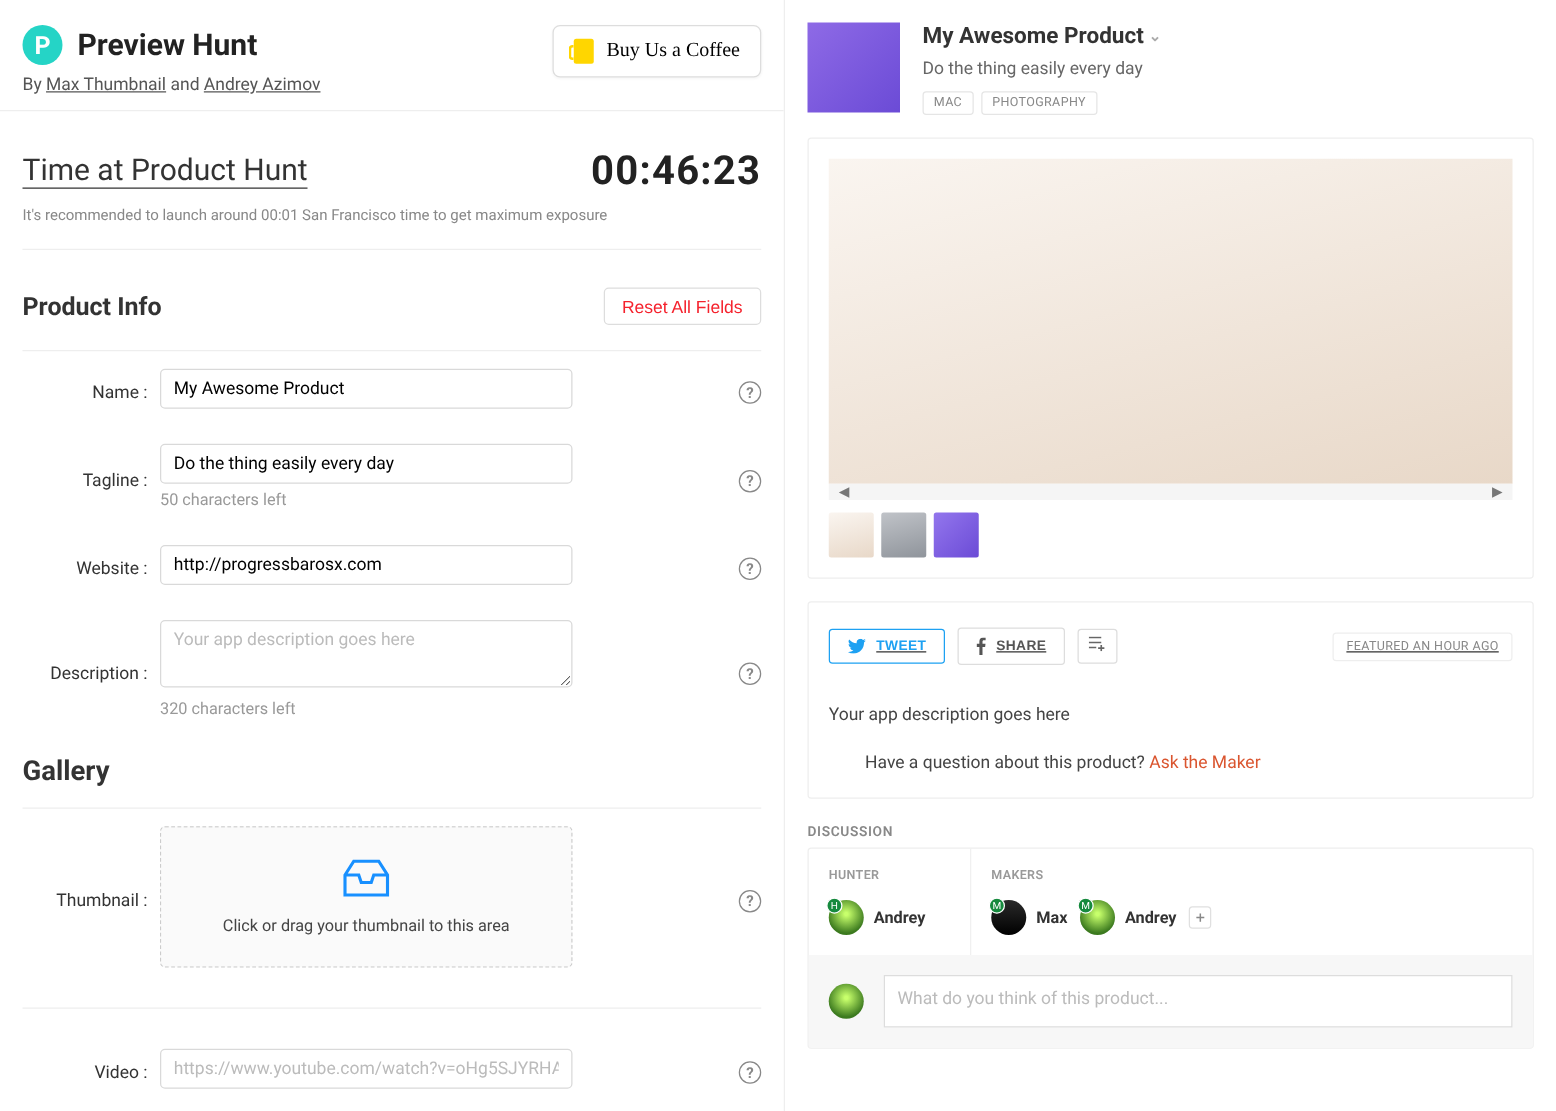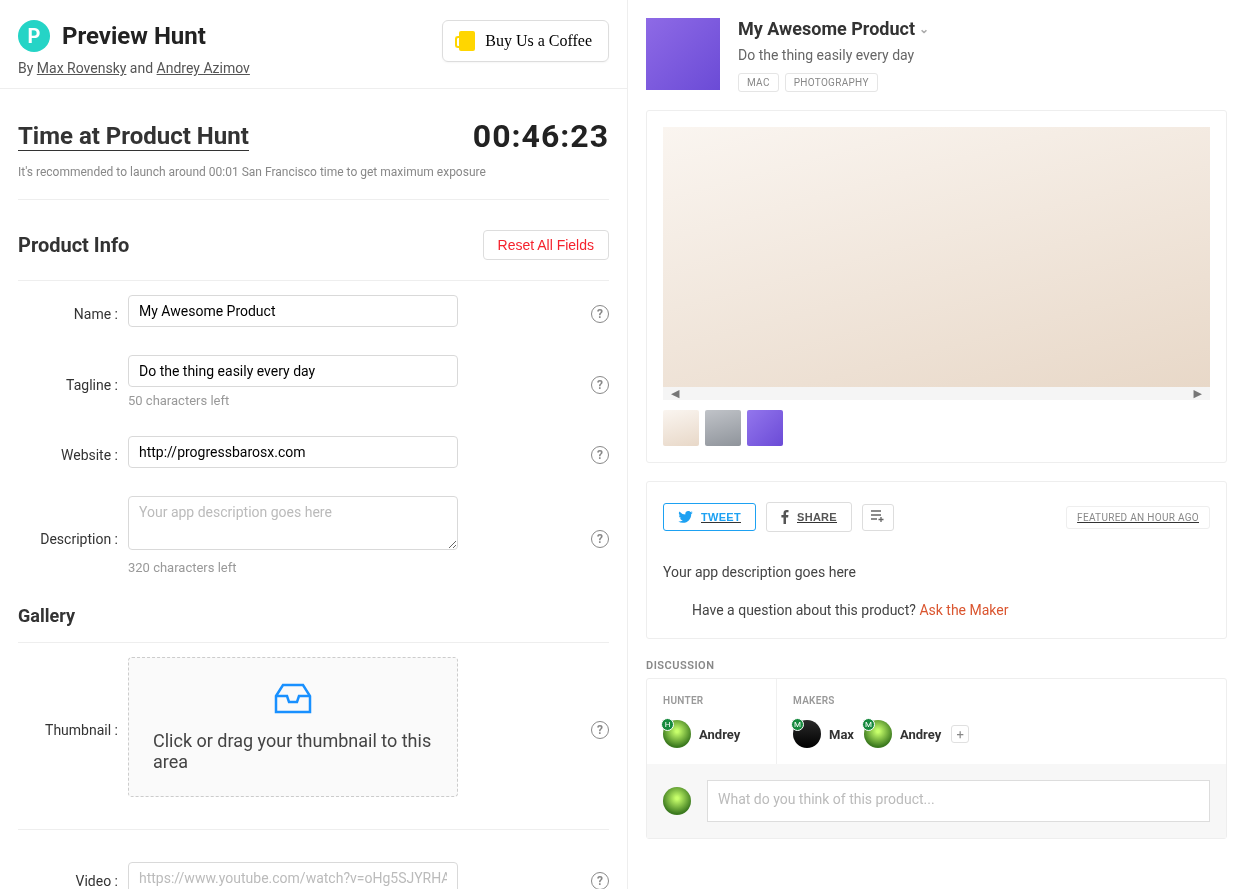--- a/index.html
+++ b/index.html
@@ -18,40 +18,40 @@
     .logo { width: 32px; height: 32px; border-radius: 50%; background: #25d4c6; color: #fff; font-weight: bold; font-size: 20px; display: flex; align-items: center; justify-content: center; }
     .brand-title { font-size: 24px; font-weight: 700; color: #222; }
     .byline { color: #555; font-size: 14px; margin-top: 8px; }
     .byline a { color: #555; text-decoration: underline; }
     .coffee-btn { border: 1px solid #ddd; border-radius: 6px; padding: 10px 16px; background: #fff; display: flex; align-items: center; gap: 10px; font-family: cursive; font-size: 16px; cursor: pointer; box-shadow: 0 1px 2px rgba(0,0,0,.04); }
     .coffee-btn .cup { width: 16px; height: 20px; background: #ffd600; border-radius: 2px; position: relative; }
     .coffee-btn .cup::before { content: ""; position:absolute; left:-4px; top:5px; width:2px; height:8px; border:2px solid #ffd600; border-right:none; border-radius:3px 0 0 3px; }
     
     .section { padding: 0 18px; }
     .time-header { display: flex; justify-content: space-between; align-items: center; padding-top: 28px; }
-    .time-title { font-size: 24px; font-weight: 700; border-bottom: 1px solid #333; display: inline-block; }
+    .time-title { font-size: 24px; font-weight: 400; border-bottom: 1px solid #333; display: inline-block; }
     .time-value { font-size: 32px; color: #222; font-weight: 700; letter-spacing: 1px; }
     .time-hint { color: #888; font-size: 12px; margin-top: 10px; padding-bottom: 20px; border-bottom: 1px solid #eee; }
     
     .product-info-head { display: flex; justify-content: space-between; align-items: center; padding: 30px 0 20px; border-bottom: 1px solid #eee; }
     .product-info-head h2 { font-size: 20px; font-weight: 700; }
     .reset-btn { color: #f5222d; border: 1px solid #ddd; background: #fff; padding: 6px 14px; border-radius: 4px; font-size: 14px; cursor: pointer; }
     
     .form-row { display: flex; align-items: center; padding: 14px 0; gap: 10px; }
     .form-label { width: 100px; text-align: right; font-size: 14px; color: #333; padding-top: 6px; }
     .form-control { flex: 1; }
     .form-control input, .form-control textarea { width: 330px; border: 1px solid #d9d9d9; border-radius: 4px; padding: 7px 10px; font-size: 14px; font-family: inherit; }
     .form-control textarea { height: 54px; resize: vertical; }
     .form-help { font-size: 13px; color: #999; margin-top: 6px; }
     .help-icon { width: 18px; height: 18px; border: 1.5px solid #888; border-radius: 50%; display: flex; align-items: center; justify-content: center; color: #888; font-size: 12px; font-weight: bold; margin-top: 6px; cursor: pointer; }
     
-    .gallery-head { font-size: 18px; font-weight: 700; padding: 16px 0; border-bottom: 1px solid #eee; }
+    .gallery-head { font-size: 22px; font-weight: 700; padding: 16px 0; border-bottom: 1px solid #eee; }
     .dropzone { width: 330px; border: 1px dashed #ccc; border-radius: 4px; background: #fafafa; display: flex; flex-direction: column; align-items: center; justify-content: center; padding: 24px; gap: 14px; cursor: pointer; }
     .dropzone .inbox-icon { color: #1890ff; }
-    .dropzone-text { color: #444; font-size: 18px; }
+    .dropzone-text { color: #444; font-size: 13px; }
     
     .last-divider { border-top: 1px solid #eee; margin: 18px 0; }
     
     
     .preview-header { display: flex; gap: 18px; padding: 18px 18px 0 18px; align-items: flex-start; }
     .preview-thumb { width: 74px; height: 72px; background: linear-gradient(135deg, #8e6ae6 0%, #6b4bd6 100%); }
     .preview-meta h3 { font-size: 18px; font-weight: 700; display: inline-flex; align-items: center; gap: 4px; }
     .chevron { color: #aaa; font-size: 12px; }
     .preview-tagline { color: #666; font-size: 14px; margin-top: 8px; }
     .tags { display: flex; gap: 6px; margin-top: 10px; }
@@ -103,21 +103,21 @@
 <body>
 
 <div class="left-panel">
   <div class="header">
     <div class="header-left">
       <div class="brand">
         <div class="logo">P</div>
         <div class="brand-title">Preview Hunt</div>
       </div>
       <div class="byline">
-        <span>By </span><a>Max Rovensky</a><span> and </span><a>Andrey Azimov</a>
+        <span>By </span><a>Max Thumbnail</a><span> and </span><a>Andrey Azimov</a>
       </div>
     </div>
     <button class="coffee-btn">
       <span class="cup"></span>
       <span>Buy Us a Coffee</span>
     </button>
   </div>
 
   <div class="section">
     <div class="time-header">

